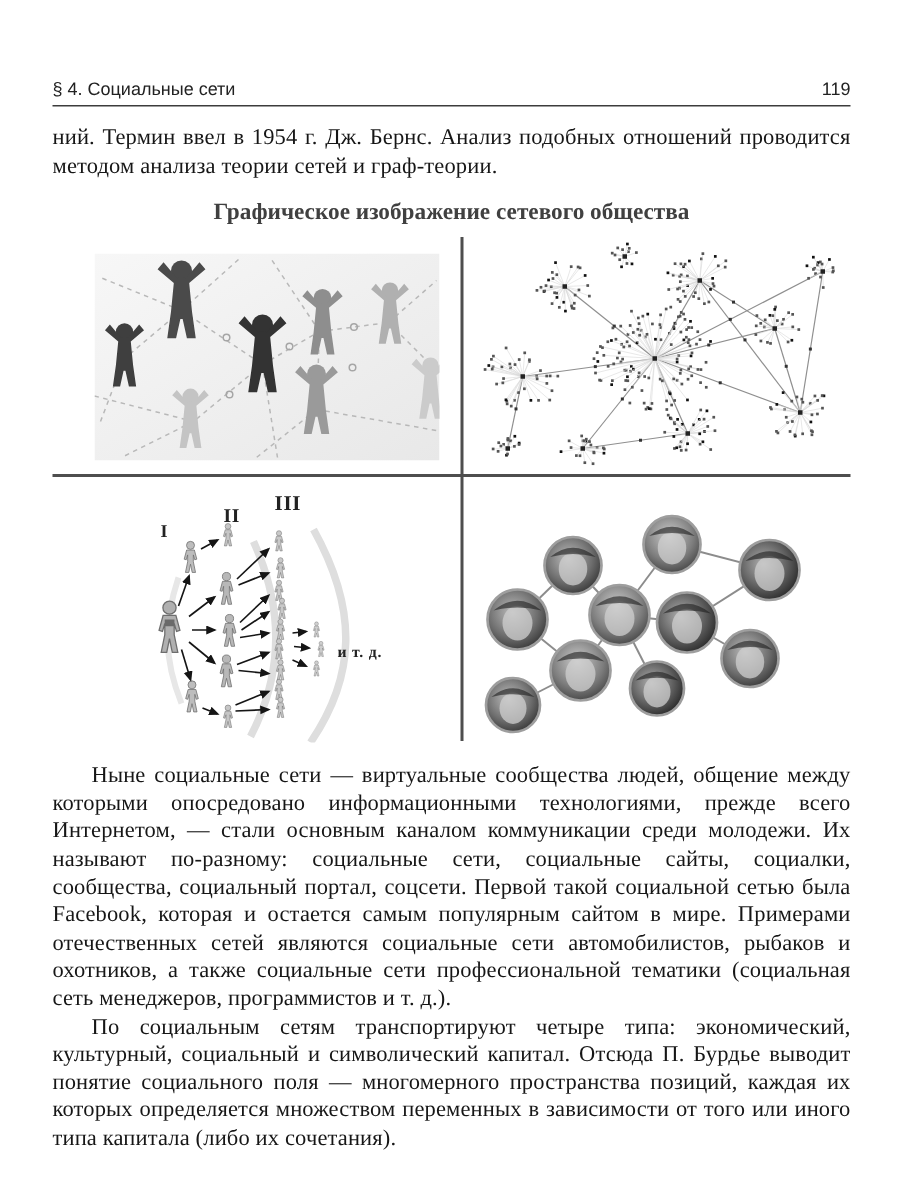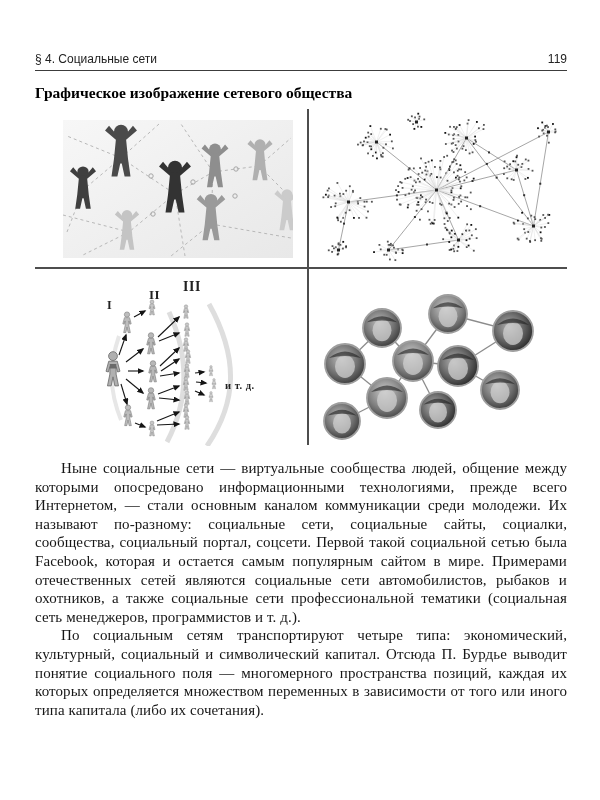--- a/index.html
+++ b/index.html
@@ -6,21 +6,21 @@
   .page{position:relative;width:600px;height:800px;background:#ffffff;overflow:hidden;
         font-family:"Liberation Serif",serif;color:#161616;}
   .content{position:absolute;left:35px;top:52px;width:532px;}
   .hdr{display:flex;justify-content:space-between;align-items:flex-end;
        font-family:"Liberation Sans",sans-serif;font-size:12px;color:#222;
        border-bottom:1.6px solid #3c3c3c;padding-bottom:4px;}
   .para{font-size:15px;line-height:18.6px;text-align:justify;margin:0;letter-spacing:0.1px;}
   .intro{margin-top:12px;}
   .p-indent{text-indent:26px;}
   .body-start{margin-top:13px;}
-  .fig-title{font-size:15.5px;font-weight:bold;margin:13px 0 0 0;color:#000000;}
+  .fig-title{font-size:15.5px;font-weight:bold;text-align:center;margin:13px 0 0 0;color:#404040;}
   .figs{position:relative;height:338px;margin-top:6px;}
   .vdiv{position:absolute;left:272px;top:1px;width:2px;height:336px;background:#4e4e4e;}
   .hdiv{position:absolute;left:0;top:159px;width:532px;height:2px;background:#4e4e4e;}
   .fig{position:absolute;}
   .fig-tl{left:28px;top:12px;width:230px;height:138px;}
   .fig-tr{left:281px;top:2px;width:251px;height:155px;}
   .fig-bl{left:22px;top:170px;width:245px;height:168px;}
   .fig-br{left:282px;top:168px;width:250px;height:168px;}
 </style>
 </head>
@@ -62,20 +62,21 @@
 </svg>
 
 <div class="page">
   <div class="content">
 
     <div class="hdr">
       <span>§ 4. Социальные сети</span>
       <span>119</span>
     </div>
 
+    <p class="para intro">ний. Термин ввел в 1954 г. Дж. Бернс. Анализ подобных отношений проводится методом анализа теории сетей и граф-теории.</p>
 
     <h3 class="fig-title">Графическое изображение сетевого общества</h3>
 
     <div class="figs">
       <div class="vdiv"></div>
       <div class="hdiv"></div>
 
       <svg id="fig-paper" class="fig fig-tl" viewBox="0 0 230 138">
         <rect x="0" y="0" width="230" height="138" fill="url(#bgg)"></rect>
       <line x1="58" y1="38" x2="20" y2="70" stroke="#b8b8b8" stroke-width="1" stroke-dasharray="3 3"></line>

